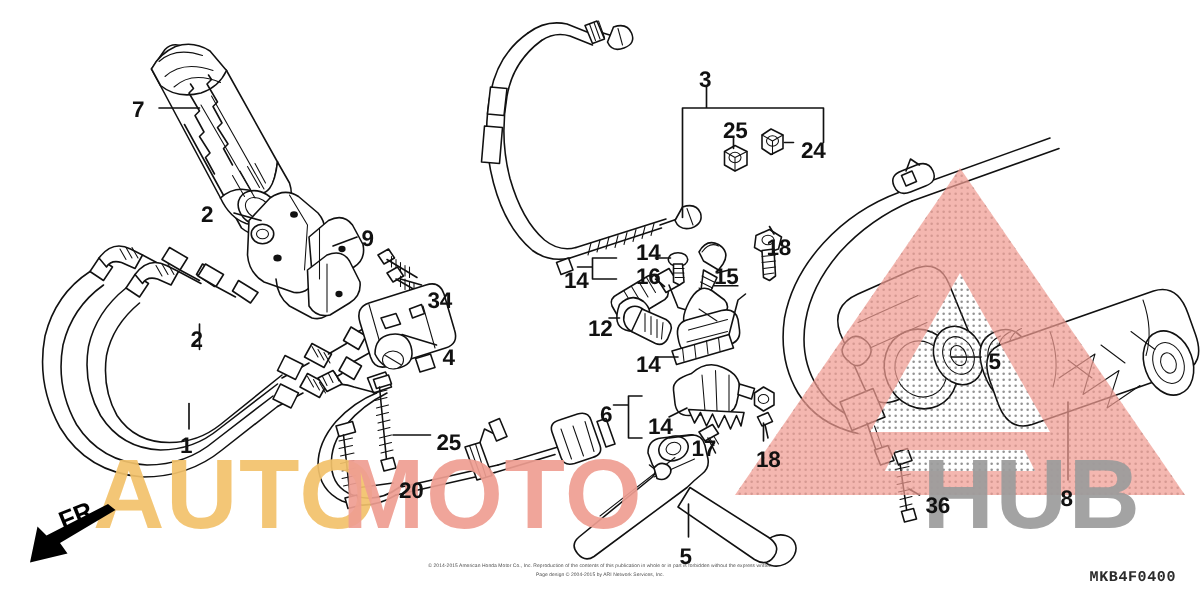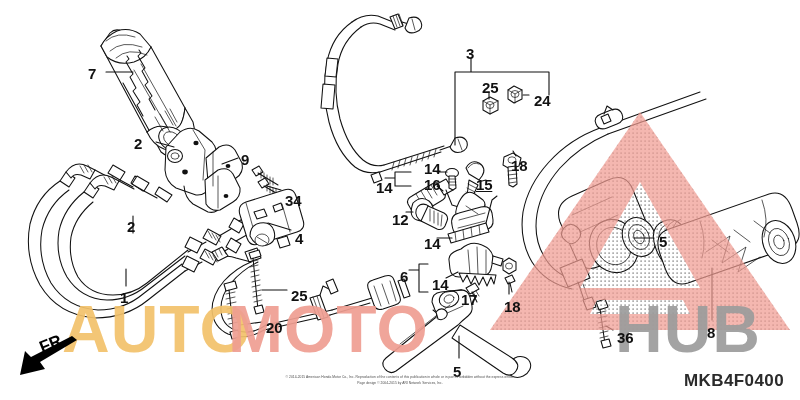--- a/index.html
+++ b/index.html
@@ -43,22 +43,22 @@
     font-weight: 700;
     color: #000000;
     transform: rotate(-22deg);
     transform-origin: left bottom;
     white-space: nowrap;
   }
   .partnum {
     position: absolute;
     right: 16px;
     bottom: 9px;
-    font-family: Liberation Sans, sans-serif;
-    font-size: 17px;
+    font-family: Liberation Mono, monospace;
+    font-size: 10px;
     font-weight: 700;
     color: #2b2b2b;
     letter-spacing: 0.4px;
   }
   .copyright {
     position: absolute;
     left: 0;
     right: 0;
     bottom: 14px;
     text-align: center;

